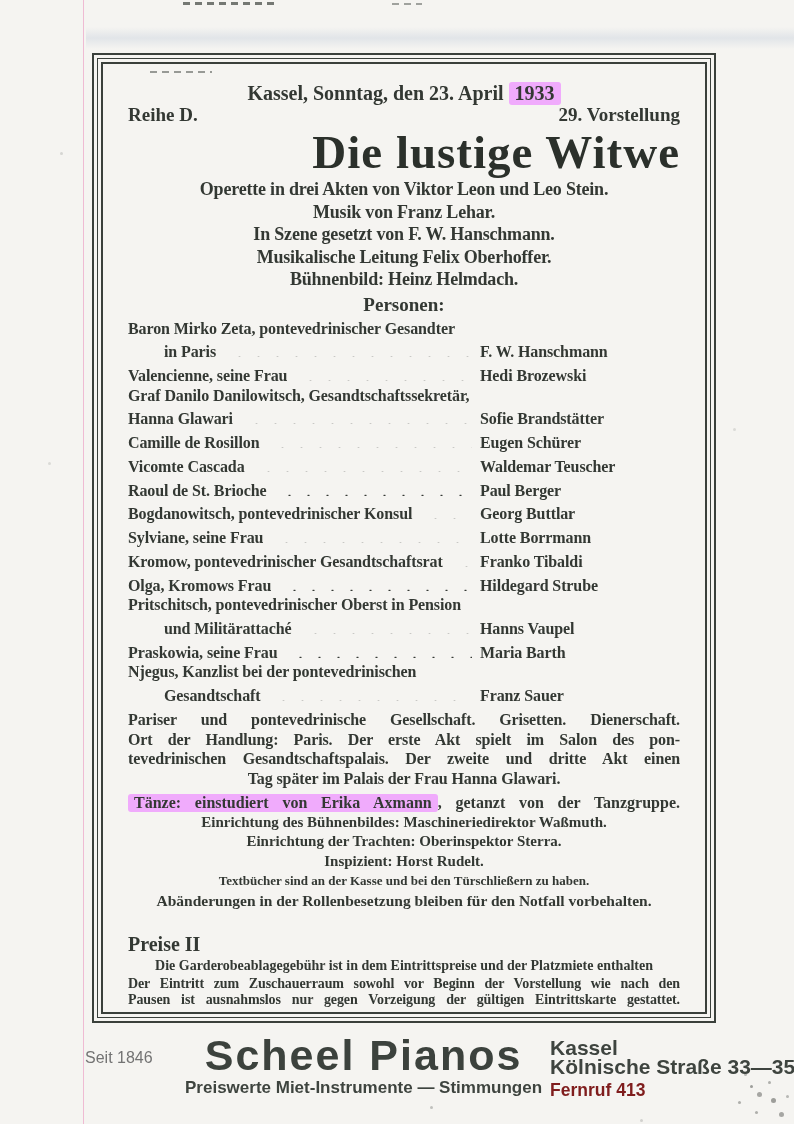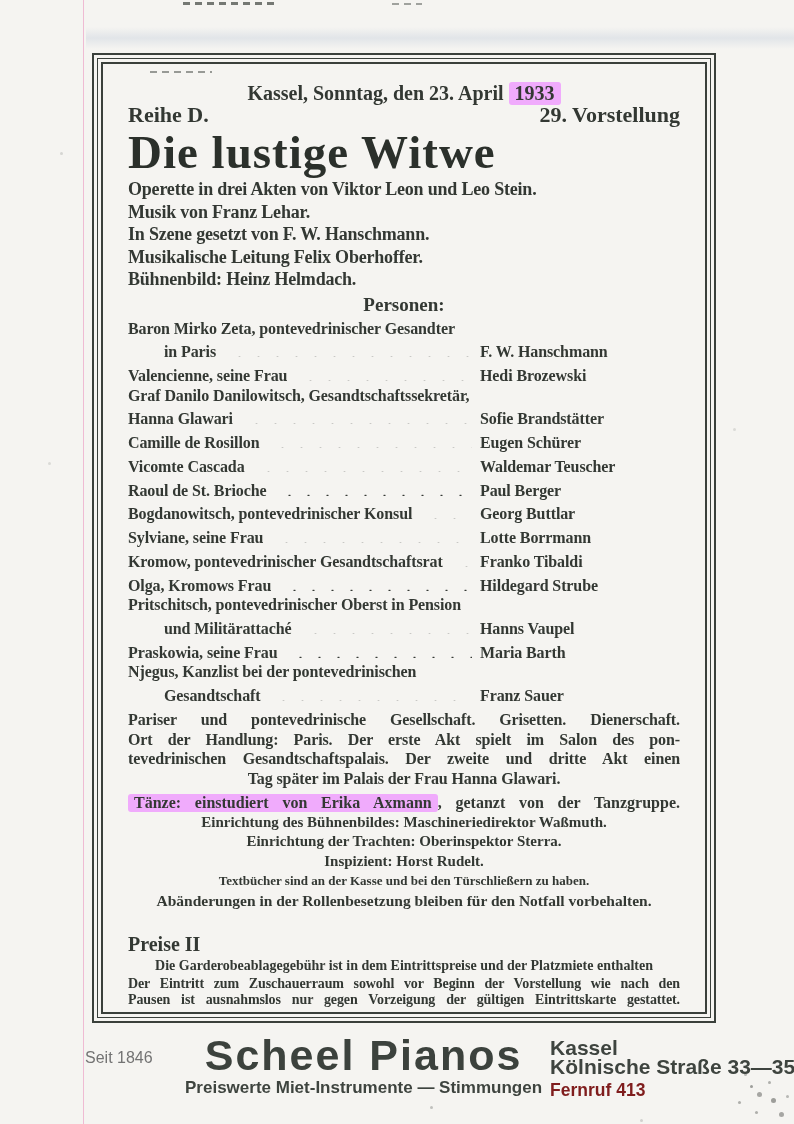--- a/index.html
+++ b/index.html
@@ -31,23 +31,23 @@
   .speck-e { left:640px; top:1119px; opacity:.4; }
   
   .frame { position:absolute; left:92px; top:53px; width:624px; height:970px;
     box-sizing:border-box; border:2px solid #3a403b; padding:3px; }
   .frame-mid { box-sizing:border-box; border:1px solid #3a403b; height:100%; padding:3px; }
   .frame-inner { box-sizing:border-box; border:2px solid #3a403b; height:100%;
     padding:12px 25px 0 25px; overflow:hidden; }
   
   .date-line { text-align:center; font-size:20px; font-weight:bold; line-height:22px; margin-top:6px; white-space:nowrap; }
   .hl { background:#f0abfc; padding:0 6px 1px; border-radius:3px; }
-  .row2 { display:flex; justify-content:space-between; font-size:22px; font-weight:bold; line-height:22px;text-align:center; }
-  .title { text-align:left; font-size:47px; font-weight:bold; line-height:52px; letter-spacing:1px; color:#2b302b; white-space:nowrap; }
-  .sub { font-size:18px; font-weight:bold; line-height:22.5px; letter-spacing:-0.2px; white-space:nowrap; }
+  .row2 { display:flex; justify-content:space-between; font-size:19px; font-weight:bold; line-height:22px;text-align:center; }
+  .title { text-align:right; font-size:47px; font-weight:bold; line-height:52px; letter-spacing:1px; color:#2b302b; white-space:nowrap; }
+  .sub { text-align:center; font-size:18px; font-weight:bold; line-height:22.5px; letter-spacing:-0.2px; white-space:nowrap; }
   .personen { text-align:center; font-size:19px; font-weight:bold; line-height:21px; margin-top:3px; }
   .cast { margin-top:4px; }
   .cast-line, .cast-row { font-size:16px; font-weight:bold; line-height:19.4px; letter-spacing:-0.1px; }
   .cast-row { display:flex; align-items:baseline; }
   .cast-row .role { white-space:nowrap; }
   .cast-row .indent { padding-left:36px; }
   .cast-row .actor { flex:0 0 200px; white-space:nowrap; }
   .cast-row .leader { flex:1 1 auto; height:19.4px; margin:0 8px 0 10px;
     background-image:radial-gradient(circle, #363b36 1.5px, transparent 1.9px);
     background-size:19px 19.4px; background-position:4px 11px; background-repeat:repeat-x; }

